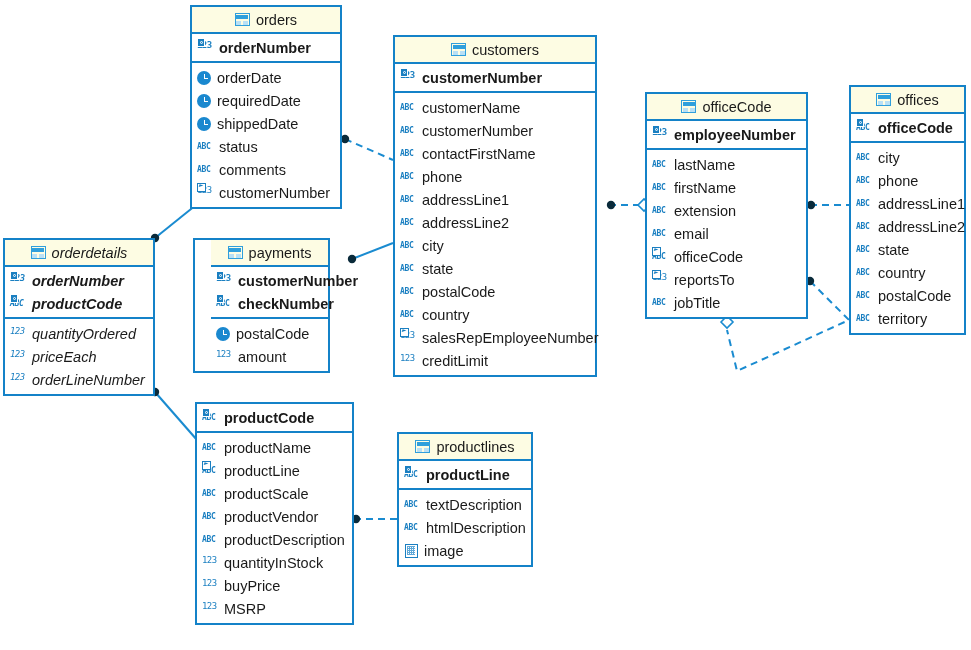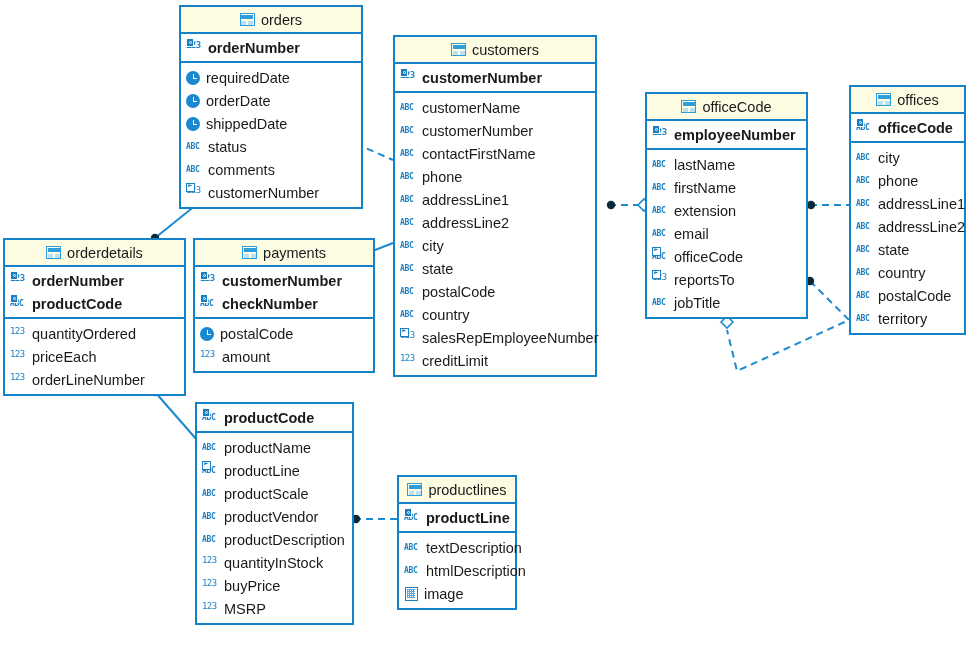--- a/index.html
+++ b/index.html
@@ -165,21 +165,21 @@
       </g>
 
       <g>
         <line x1="354" y1="519" x2="397" y2="519" stroke-dasharray="7,5"></line>
         <circle cx="356" cy="519" r="4.2" fill="#0a2a3a" stroke="none"></circle>
       </g>
 
     </g>
   </svg>
 
-<div class="entity" style="left: 179px; top: 5px; width: 184px;">
+<div class="entity" style="left: 190px; top: 5px; width: 152px;">
       <div class="hdr">
         <span class="ico ico-table">
           <i class="frame"></i>
           <i class="top"></i>
           <i class="bl"></i>
           <i class="br"></i>
         </span>
         <span>orders</span>
       </div>
       <div class="pkblock">
@@ -191,29 +191,29 @@
           <span>orderNumber</span>
         </div>
       </div>
       <div class="cols">
         <div class="row">
           <span class="ico ico-clock">
             <i class="disc"></i>
             <i class="h1"></i>
             <i class="h2"></i>
           </span>
-          <span>requiredDate</span>
+          <span>orderDate</span>
         </div>
         <div class="row">
           <span class="ico ico-clock">
             <i class="disc"></i>
             <i class="h1"></i>
             <i class="h2"></i>
           </span>
-          <span>orderDate</span>
+          <span>requiredDate</span>
         </div>
         <div class="row">
           <span class="ico ico-clock">
             <i class="disc"></i>
             <i class="h1"></i>
             <i class="h2"></i>
           </span>
           <span>shippedDate</span>
         </div>
         <div class="row">
@@ -461,21 +461,21 @@
           <span>postalCode</span>
         </div>
         <div class="row">
           <span class="ico ico-abc">
             <span style="position: absolute; left: 0px; top: 0px; line-height: 17px;">ABC</span>
           </span>
           <span>territory</span>
         </div>
       </div>
     </div>
-    <div class="entity" style="left: 3px; top: 238px; width: 183px;">
+    <div class="entity" style="left: 3px; top: 238px; width: 152px; font-style: italic;">
       <div class="hdr">
         <span class="ico ico-table">
           <i class="frame"></i>
           <i class="top"></i>
           <i class="bl"></i>
           <i class="br"></i>
         </span>
         <span>orderdetails</span>
       </div>
       <div class="pkblock">
@@ -508,21 +508,21 @@
           <span>priceEach</span>
         </div>
         <div class="row">
           <span class="ico ico-num">
             <span style="position: absolute; left: 0px; top: 0px; line-height: 13px;">123</span>
           </span>
           <span>orderLineNumber</span>
         </div>
       </div>
     </div>
-    <div class="entity" style="left: 193px; top: 238px; width: 182px;">
+    <div class="entity" style="left: 193px; top: 238px; width: 137px; padding-left: 16px;">
       <div class="hdr">
         <span class="ico ico-table">
           <i class="frame"></i>
           <i class="top"></i>
           <i class="bl"></i>
           <i class="br"></i>
         </span>
         <span>payments</span>
       </div>
       <div class="pkblock">
@@ -613,21 +613,21 @@
           <span>buyPrice</span>
         </div>
         <div class="row">
           <span class="ico ico-num">
             <span style="position: absolute; left: 0px; top: 0px; line-height: 13px;">123</span>
           </span>
           <span>MSRP</span>
         </div>
       </div>
     </div>
-    <div class="entity" style="left: 397px; top: 475px; width: 120px;">
+    <div class="entity" style="left: 397px; top: 432px; width: 136px;">
       <div class="hdr">
         <span class="ico ico-table">
           <i class="frame"></i>
           <i class="top"></i>
           <i class="bl"></i>
           <i class="br"></i>
         </span>
         <span>productlines</span>
       </div>
       <div class="pkblock">

